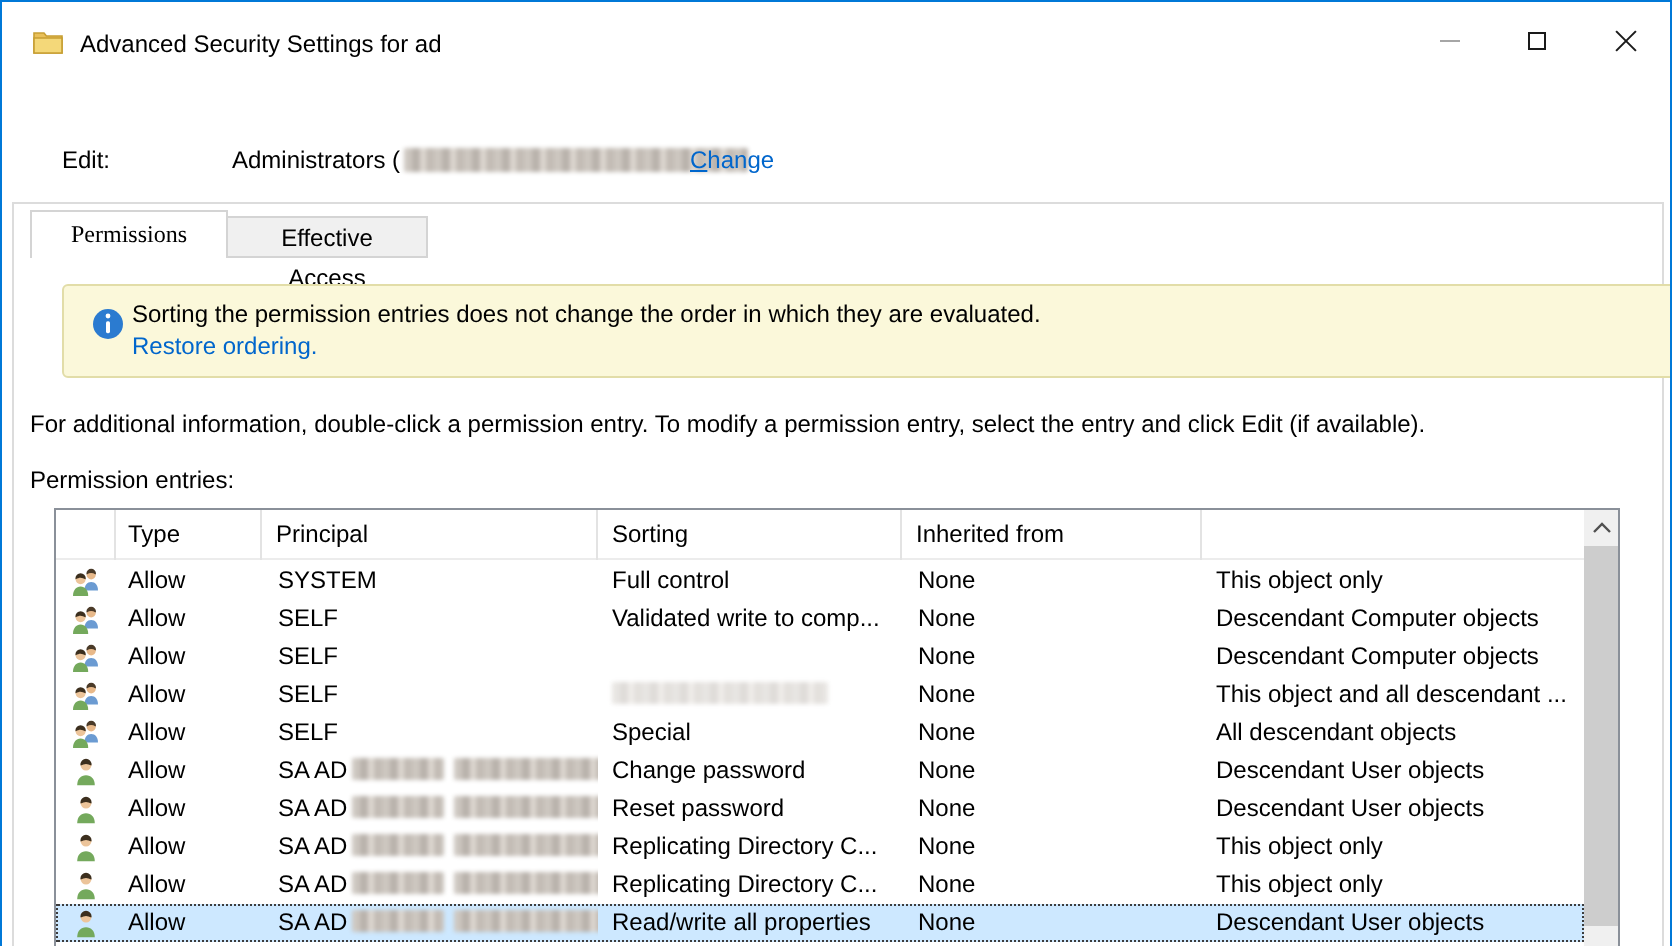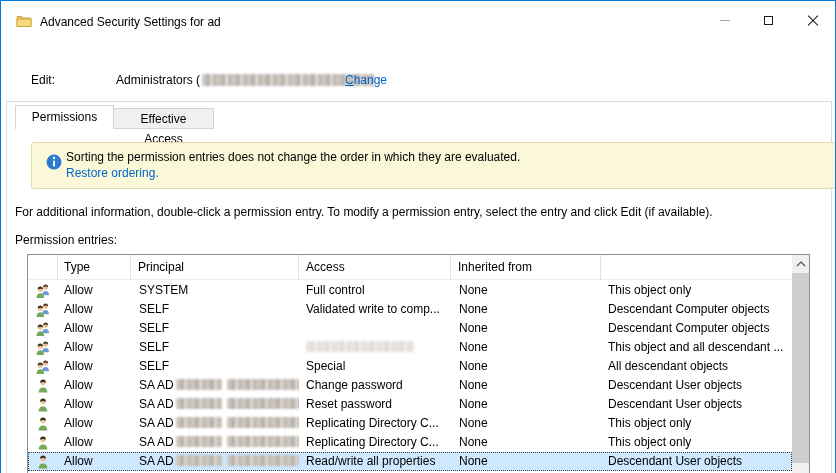--- a/index.html
+++ b/index.html
@@ -40,21 +40,21 @@
 
   
   .panel-line-top { position:absolute; left:5px; top:100px; width:825px; height:1px; background:#dcdcdc; }
   .panel-line-left { position:absolute; left:5px; top:100px; width:1px; height:373px; background:#dcdcdc; }
   .panel-line-right{ position:absolute; left:830px; top:100px; width:1px; height:373px; background:#dcdcdc; }
 
   
   .tabs { position:absolute; left:14px; top:104px; height:24px; display:flex; align-items:flex-end; }
   .tab { height:21px; line-height:20px; padding:0 10px; text-align:center;
          background:#f0f0f0; border:1px solid #d4d4d4; border-left:none; color:#000; cursor:pointer; }
-  .tab:first-child { border-left:1px solid #d4d4d4; }
+  .tab:first-child { border-left:1px solid #d4d4d4;font-family:Liberation Serif, serif; }
   .tab.active { height:24px; line-height:23px; background:#fff; border:1px solid #d4d4d4; border-bottom:none; position:relative; z-index:2; }
   .tab-permissions { width:99px; }
   .tab-auditing { width:92px; }
   .tab-effective { width:100px; }
 
   
   .banner { position:absolute; left:30px; top:141px; width:824px; height:47px;
             background:#fbf8da; border:1px solid #e2dda8; border-radius:3px; }
   .banner-icon { position:absolute; left:14px; top:11px; width:16px; height:16px; }
   .banner-msg { position:absolute; left:34px; top:7px; white-space:nowrap; }
@@ -172,21 +172,21 @@
   </div>
 
   <span class="instructions">For additional information, double-click a permission entry. To modify a permission entry, select the entry and click Edit (if available).</span>
   <span class="entries-label">Permission entries:</span>
 
   <div class="lv">
     <div class="lv-header">
       <div class="hcell hc-icon"></div>
       <div class="hcell hc-type">Type</div>
       <div class="hcell hc-principal">Principal</div>
-      <div class="hcell hc-access">Access</div>
+      <div class="hcell hc-access">Sorting</div>
       <div class="hcell hc-inherited">Inherited from</div>
     </div>
 
     <div class="lv-body">
 
       <div class="row">
         <span class="ccell cc-icon">
             <svg class="row-icon">
               <use href="#icon-group"></use>
             </svg>

